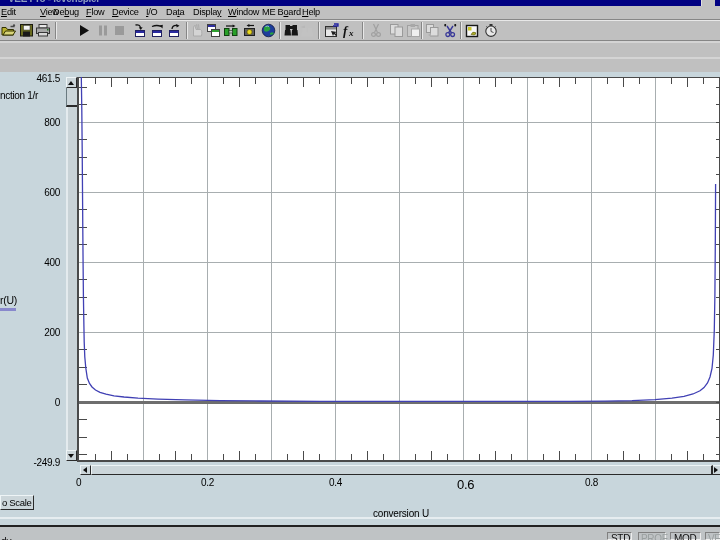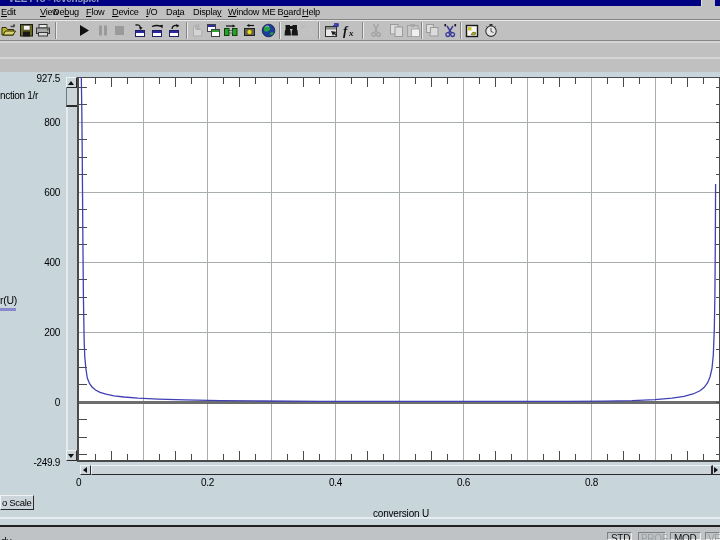--- a/index.html
+++ b/index.html
@@ -363,36 +363,36 @@
 <div class="abs" style="left:80px;top:465px;width:640px;height:10px;background:#dde6ea;">
   <div class="abs" style="left:0;top:0;width:11px;height:10px;background:#ccd6da;border:1px solid;border-color:#eef4f6 #2a2a2a #2a2a2a #eef4f6;">
     <div style="position:absolute;left:2px;top:1px;width:0;height:0;border-top:3.5px solid transparent;border-bottom:3.5px solid transparent;border-right:4px solid #101010;"></div>
   </div>
   <div class="abs" style="left:11px;top:0;width:622px;height:10px;background:#ccd6da;border:1px solid;border-color:#eef4f6 #2a2a2a #2a2a2a #eef4f6;border-right-width:2px;"></div>
   <div class="abs" style="left:633px;top:0;width:7px;height:10px;background:#ccd6da;border-top:1px solid #eef4f6;border-bottom:1px solid #2a2a2a;">
     <div style="position:absolute;left:1px;top:1px;width:0;height:0;border-top:3.5px solid transparent;border-bottom:3.5px solid transparent;border-left:4px solid #101010;"></div>
   </div>
 </div>
 
-<div class="txt" style="right:660px;top:73px;font-size:10px;letter-spacing:-0.3px;">927.5</div>
+<div class="txt" style="right:660px;top:73px;font-size:10px;letter-spacing:-0.3px;">461.5</div>
 <div class="txt" style="right:660px;top:117px;font-size:10px;letter-spacing:-0.3px;">800</div>
 <div class="txt" style="right:660px;top:187px;font-size:10px;letter-spacing:-0.3px;">600</div>
 <div class="txt" style="right:660px;top:257px;font-size:10px;letter-spacing:-0.3px;">400</div>
 <div class="txt" style="right:660px;top:327px;font-size:10px;letter-spacing:-0.3px;">200</div>
 <div class="txt" style="right:660px;top:397px;font-size:10px;letter-spacing:-0.3px;">0</div>
 <div class="txt" style="right:660px;top:457px;font-size:10px;letter-spacing:-0.3px;">-249.9</div>
 
 <div class="txt" style="left:0px;top:90px;font-size:10px;letter-spacing:-0.3px;">nction 1/r</div>
 <div class="txt" style="left:0px;top:294px;font-size:10.5px;letter-spacing:-0.3px;">r(U)</div>
 <div class="abs" style="left:0;top:308px;width:16px;height:2.5px;background:#8888cc;"></div>
 
 <div class="txt" style="left:76px;top:477px;font-size:10px;letter-spacing:-0.3px;">0</div>
 <div class="txt" style="left:201px;top:477px;font-size:10px;letter-spacing:-0.3px;">0.2</div>
 <div class="txt" style="left:329px;top:477px;font-size:10px;letter-spacing:-0.3px;">0.4</div>
-<div class="txt" style="left:457px;top:477px;font-size:10px;letter-spacing:-0.3px;">0.6</div>
+<div class="txt" style="left:457px;top:477px;font-size:13px;letter-spacing:-0.3px;">0.6</div>
 <div class="txt" style="left:585px;top:477px;font-size:10px;letter-spacing:-0.3px;">0.8</div>
 
 <div class="txt" style="left:373px;top:508px;font-size:10px;letter-spacing:-0.2px;">conversion U</div>
 
 <div class="abs" style="left:0;top:495px;width:34px;height:15px;background:#ccd6da;border:1px solid;border-color:#eef4f6 #2a2a2a #2a2a2a #eef4f6;">
   <div class="txt" style="left:1px;top:1px;font-size:9.5px;letter-spacing:-0.3px;color:#000;">o Scale</div>
 </div>
 
 <div class="txt" style="left:1px;top:536px;font-size:10px;color:#101010;">dy</div>
 <div class="abs" style="left:607px;top:532px;width:25px;height:8px;border:1px solid;border-color:#808080 #eee #eee #808080;">

